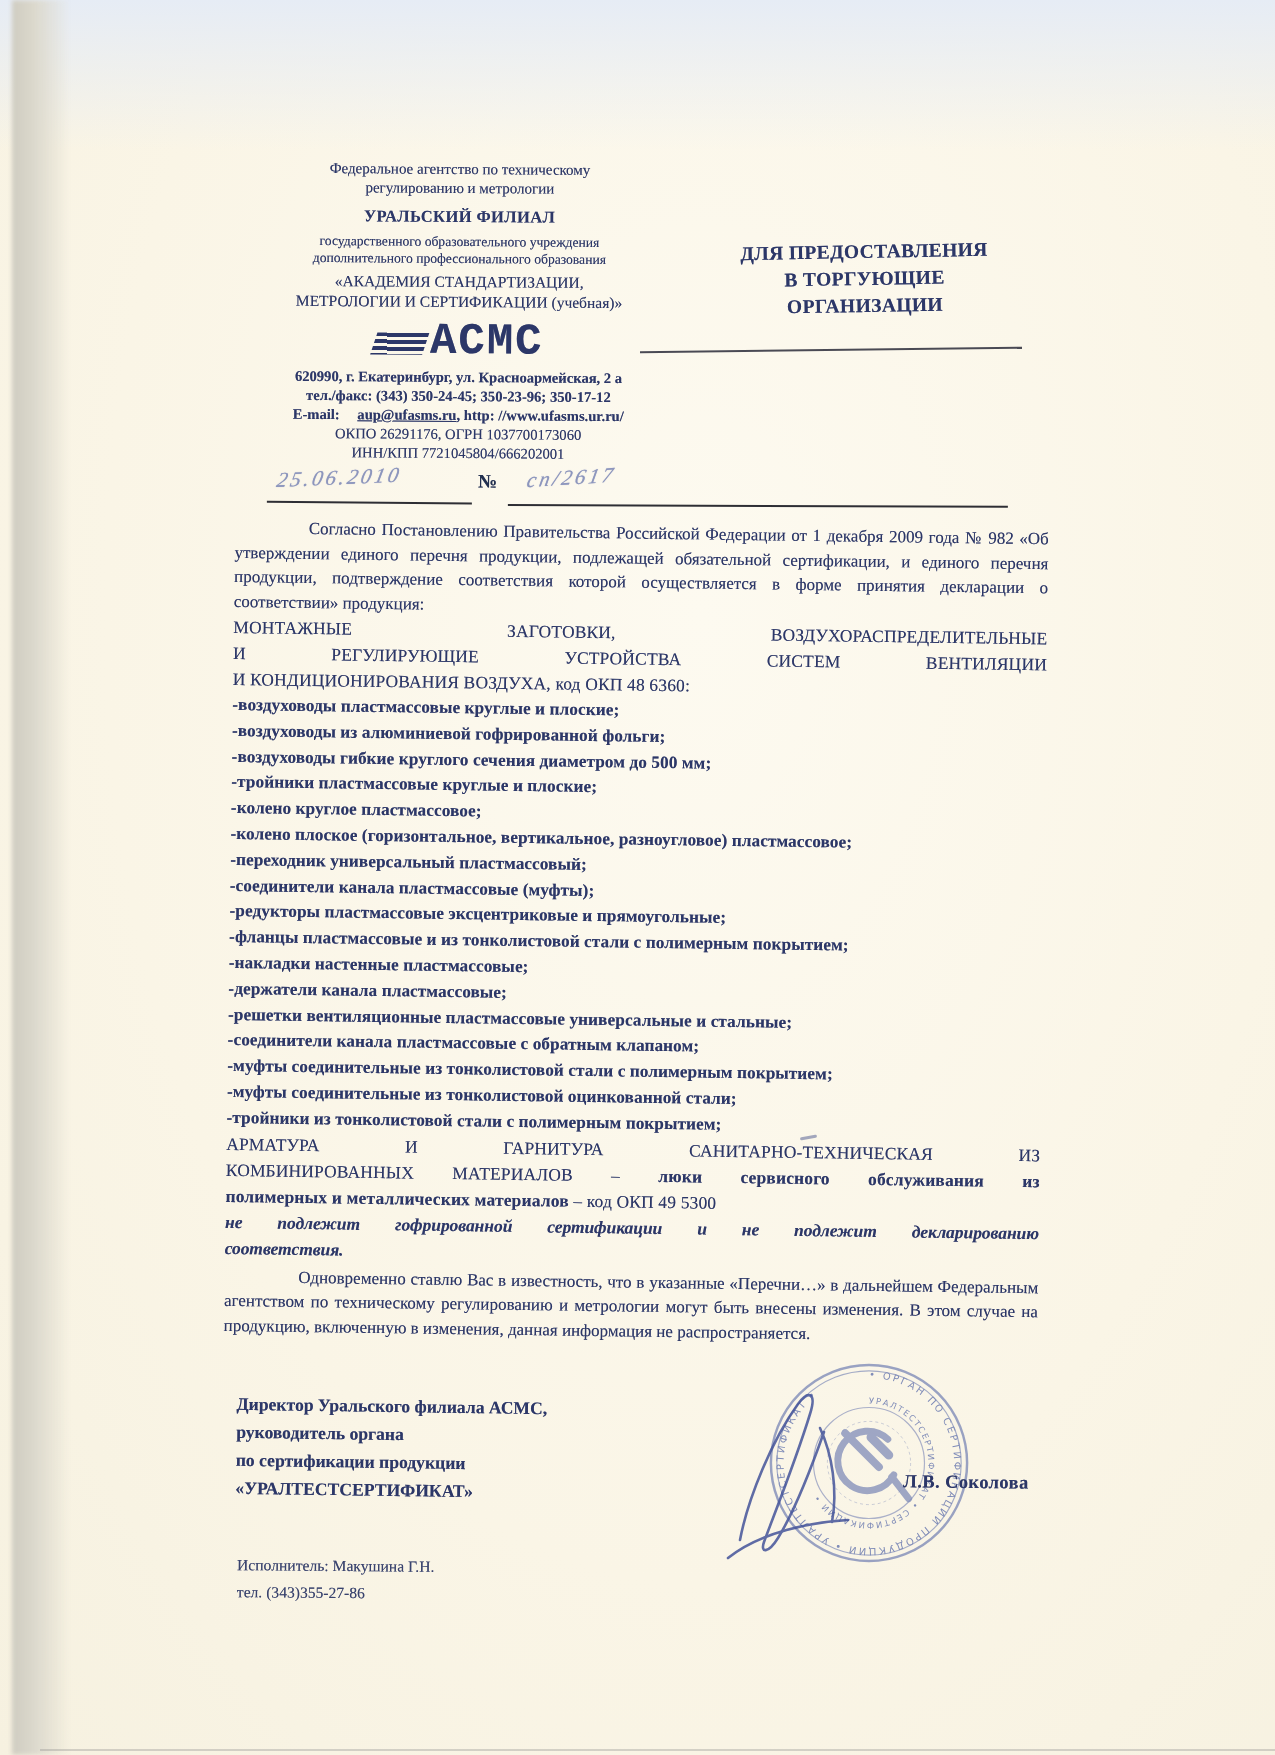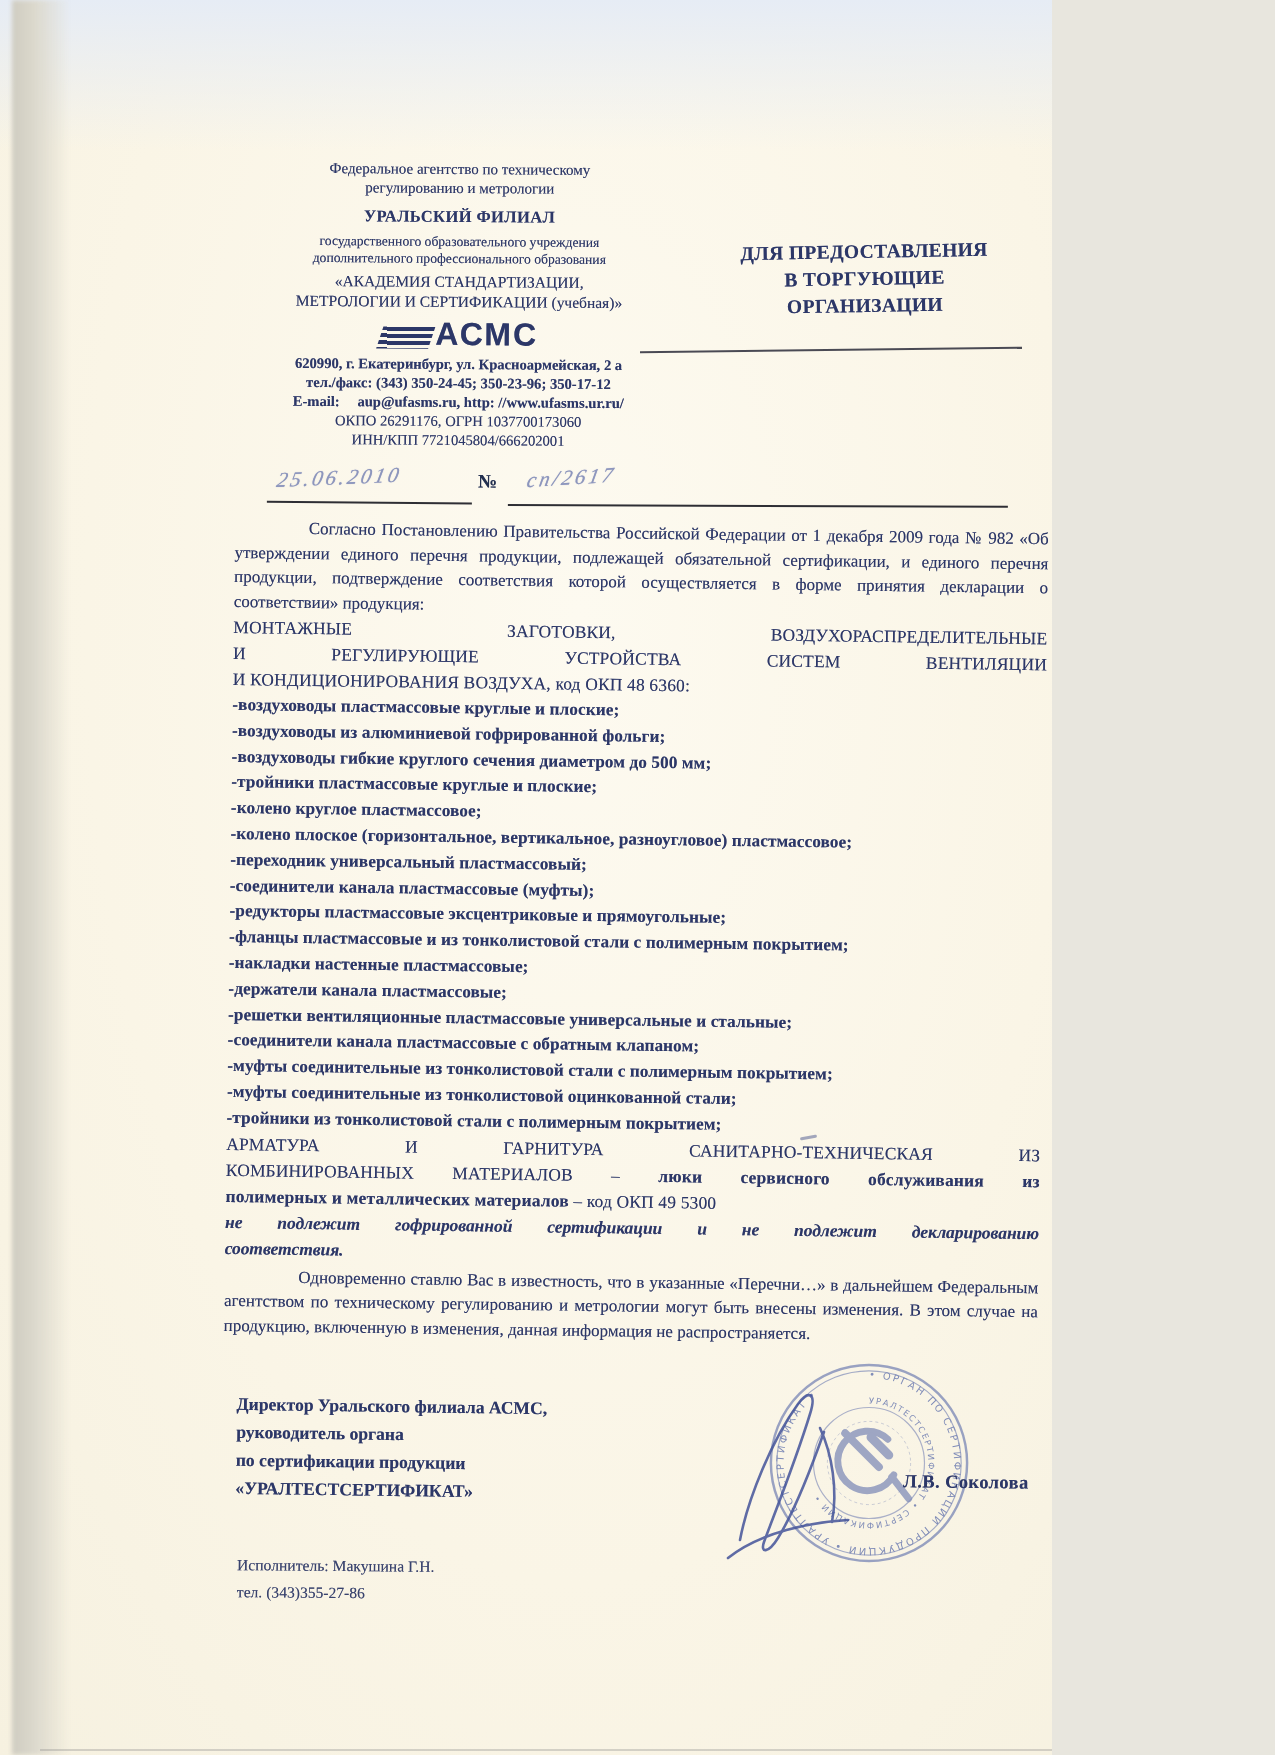--- a/index.html
+++ b/index.html
@@ -1,17 +1,17 @@
 <!DOCTYPE html>
 <html><head>
 <meta charset="utf-8">
 <style>
   html,body{margin:0;padding:0;background:#e8e6de;}
   .page{
-    position:relative;width:1052px;height:1755px;overflow:hidden;
+    position:relative;width:1275px;height:1755px;overflow:hidden;
     background:
       linear-gradient(180deg, #e6ecf5 0%, rgba(230,236,245,0) 150px),
       radial-gradient(ellipse at 55% 35%, #fdfaf0 0%, #faf5e6 60%, #f6f1e0 100%);
     font-family:"Liberation Serif","DejaVu Serif",serif;
     color:#2c3768;
   }
   .edge-left{position:absolute;left:12px;top:0;bottom:0;width:58px;
     background:linear-gradient(90deg,#cfccc1 0%,#dcd9cd 40%,rgba(236,233,221,0) 100%);
     filter:blur(2px);}
   .edge-bottom{position:absolute;left:40px;right:0;bottom:4px;height:2px;background:rgba(140,140,140,.35);}
@@ -21,24 +21,24 @@
   
   .letterhead{position:absolute;left:235px;top:160px;width:448px;text-align:center;transform:rotate(.4deg);}
   .lh-agency{font-size:15px;line-height:19px;}
   .lh-branch{font-size:16.5px;font-weight:bold;margin-top:9px;letter-spacing:.4px;}
   .lh-inst{font-size:13.6px;line-height:17px;margin-top:6px;}
   .lh-academy{font-size:15.5px;line-height:20px;margin-top:5px;}
   .lh-logo{margin-top:4px;display:flex;align-items:center;justify-content:center;gap:4px;}
   .logo-stripes{display:inline-block;width:52px;height:22px;margin-top:6px;
     background:repeating-linear-gradient(180deg,#2c3768 0 4px,rgba(0,0,0,0) 4px 7px);
     transform:skewX(-18deg);}
-  .logo-text{font-family:Liberation Sans, sans-serif;font-weight:bold;font-size:32px;letter-spacing:2px;}
+  .logo-text{font-family:Liberation Mono, monospace;font-weight:bold;font-size:44px;letter-spacing:2px;}
   .lh-contacts{margin-top:2px;font-size:14.6px;line-height:19px;}
   .lh-contacts .b{font-weight:bold;}
-  .u{margin-left:14px;}
+  .u{text-decoration:underline;margin-left:14px;}
 
   
   .provide{position:absolute;left:697px;top:238px;width:335px;text-align:center;
     font-weight:bold;font-size:19.5px;line-height:27px;letter-spacing:.4px;transform:rotate(-1deg);}
   .provide-rule{position:absolute;left:640px;top:349px;width:382px;height:2px;background:#4a4a54;transform:rotate(-.7deg);}
 
   
   .reg-row{position:absolute;left:265px;top:466px;width:760px;height:46px;transform:rotate(.5deg);}
   .hw{font-style:italic;color:#8d96bd;letter-spacing:3px;font-size:21px;
       text-shadow:0 0 .8px rgba(141,150,189,.8);}

